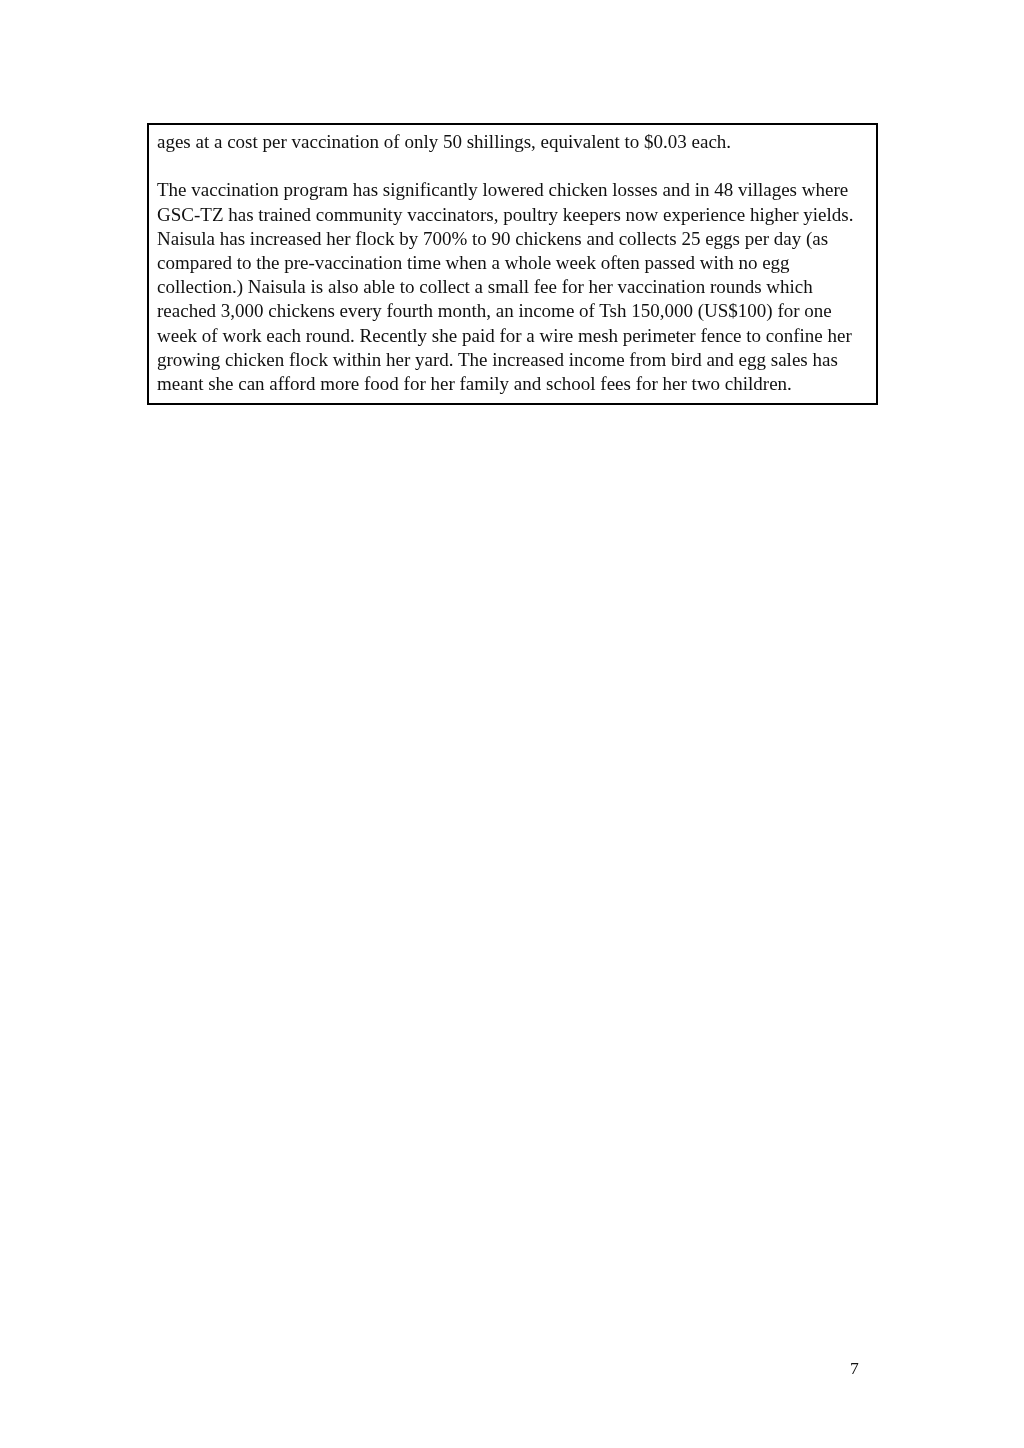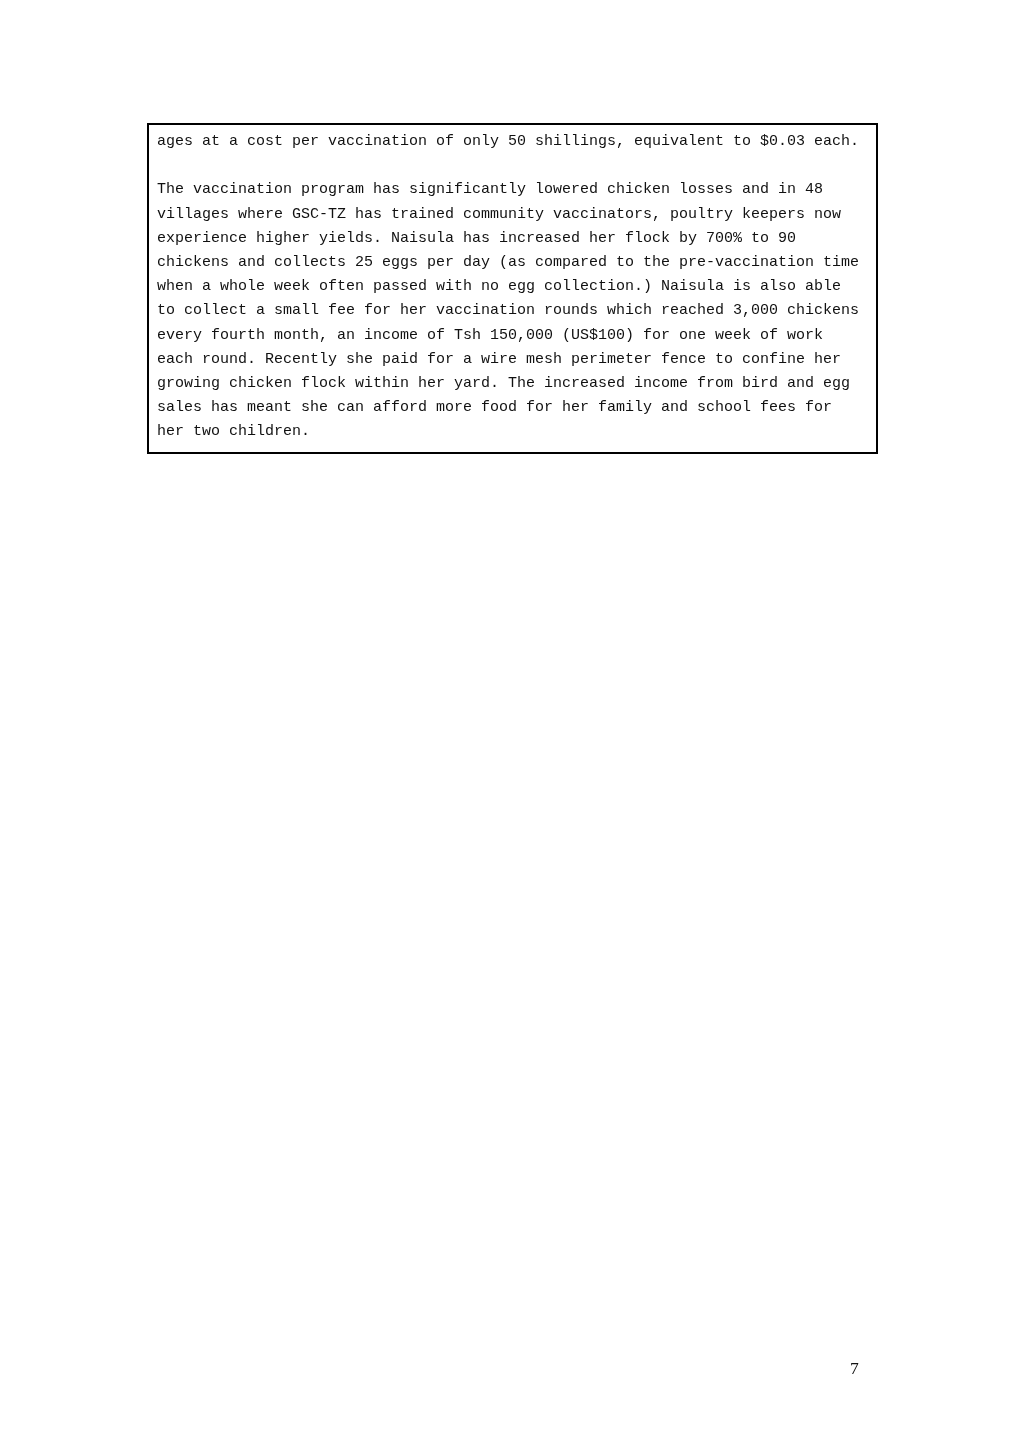--- a/index.html
+++ b/index.html
@@ -21,24 +21,23 @@
     left: 147px;
     top: 123px;
     width: 731px;
     box-sizing: border-box;
     border: 2px solid #000000;
     padding: 5px 10px 7px 8px;
     background: #ffffff;
   }
   .textbox p {
     margin: 0;
-    font-size: 15px;
+    font-size: 19px;
     line-height: 24.2px;
     color: #111111;
-    font-family: Liberation Mono, monospace;
   }
   .textbox p.first {
     margin-bottom: 24.2px;
   }
   .page-number {
     position: absolute;
     left: 850px;
     top: 1356px;
     font-size: 17.5px;
     line-height: 24px;

